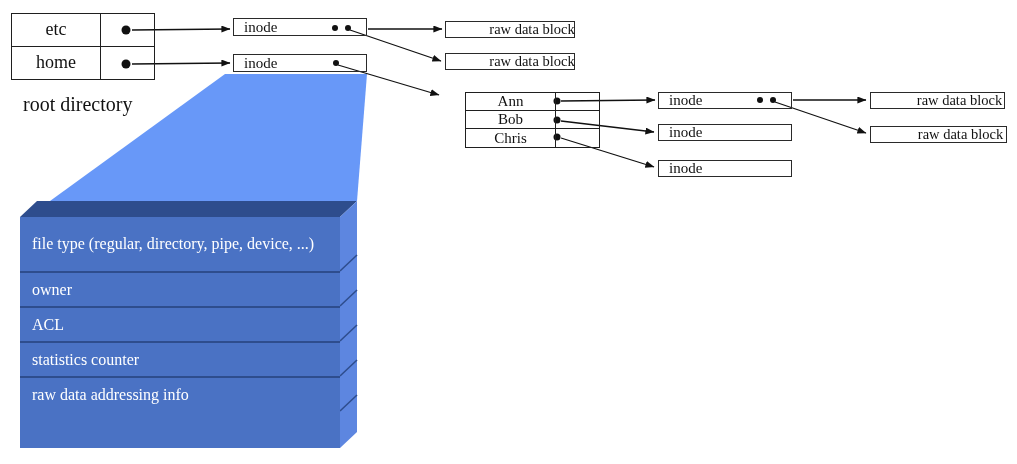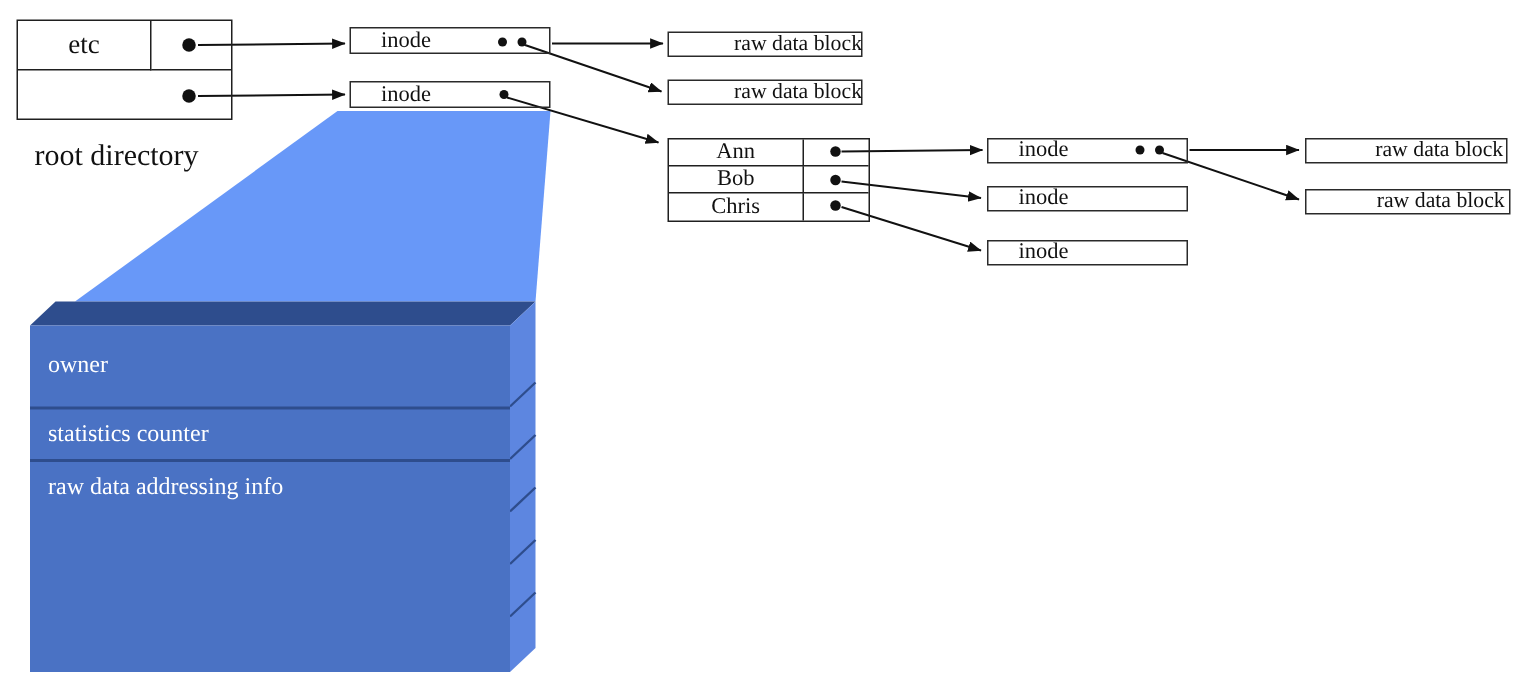--- a/index.html
+++ b/index.html
@@ -8,37 +8,37 @@
     font-family:Liberation Serif, serif;color:#111;
   }
   .stage svg.layer{position:absolute;left:0;top:0;width:1017px;height:464px;}
 
   
   .nodebox{
     position:absolute;border:1.4px solid #2a2a2a;background:transparent;
     box-sizing:border-box;display:flex;align-items:center;
     font-size:15px;line-height:1;white-space:nowrap;padding-left:44px;
   }
-  .nodebox.padded{padding-left:20px;}
+  .nodebox.padded{padding-left:10px;}
   .nodebox.centered{justify-content:center;font-size:14.5px;}
 
   
   .root-table{
     position:absolute;left:11px;top:13px;width:144px;height:67px;
     border:1.4px solid #1f1f1f;box-sizing:border-box;
     display:grid;grid-template-columns:89px 1fr;grid-template-rows:1fr 1fr;
   }
   .root-table .cell{display:flex;align-items:center;justify-content:center;font-size:18px;box-sizing:border-box;}
   .root-table .cell.name{border-right:1.4px solid #1f1f1f;}
   .root-table .cell.r1{border-bottom:1.4px solid #1f1f1f;}
   .caption{position:absolute;left:23px;top:93px;font-size:20px;}
 
   
   .home-table{
-    position:absolute;left:445px;top:92px;width:135px;height:56px;
+    position:absolute;left:465px;top:92px;width:135px;height:56px;
     border:1.3px solid #1f1f1f;box-sizing:border-box;
     display:grid;grid-template-columns:90px 1fr;grid-template-rows:1fr 1fr 1fr;
   }
   .home-table .cell{display:flex;align-items:center;justify-content:center;font-size:15px;box-sizing:border-box;}
   .home-table .cell.name{border-right:1.3px solid #1f1f1f;}
   .home-table .cell.bb{border-bottom:1.3px solid #1f1f1f;}
 
   
   .inode-detail{
     position:absolute;left:20px;top:217px;width:320px;height:231px;
@@ -99,20 +99,21 @@
       <circle cx="557" cy="120" r="3.5"></circle>
       <circle cx="557" cy="137" r="3.5"></circle>
       <circle cx="760" cy="100" r="3"></circle>
       <circle cx="773" cy="100" r="3"></circle>
     </g>
   </svg>
 
   <div class="root-table">
     <div class="cell name r1">etc</div>
     <div class="cell r1"></div>
+    <div class="cell name">home</div>
     <div class="cell"></div>
   </div>
   <div class="caption">root directory</div>
 
   <div class="nodebox padded" style="left:233px;top:18px;width:134px;height:18px;">
     <span>inode</span>
   </div>
   <div class="nodebox padded" style="left:233px;top:54px;width:134px;height:18px;">
     <span>inode</span>
   </div>
@@ -142,18 +143,20 @@
   <div class="home-table">
     <div class="cell name bb">Ann</div>
     <div class="cell bb"></div>
     <div class="cell name bb">Bob</div>
     <div class="cell bb"></div>
     <div class="cell name">Chris</div>
     <div class="cell"></div>
   </div>
 
   <div class="inode-detail">
+    <div class="field">file type (regular, directory, pipe, device, ...)</div>
     <div class="field">owner</div>
+    <div class="field">ACL</div>
     <div class="field">statistics counter</div>
     <div class="field">raw data addressing info</div>
   </div>
 
 </div>
 
 </body></html>

